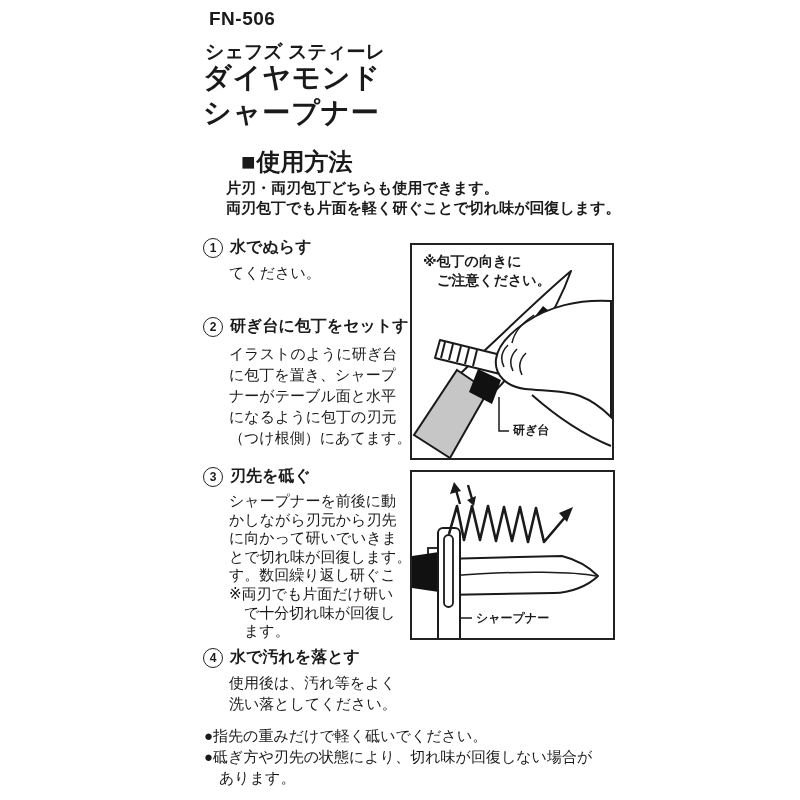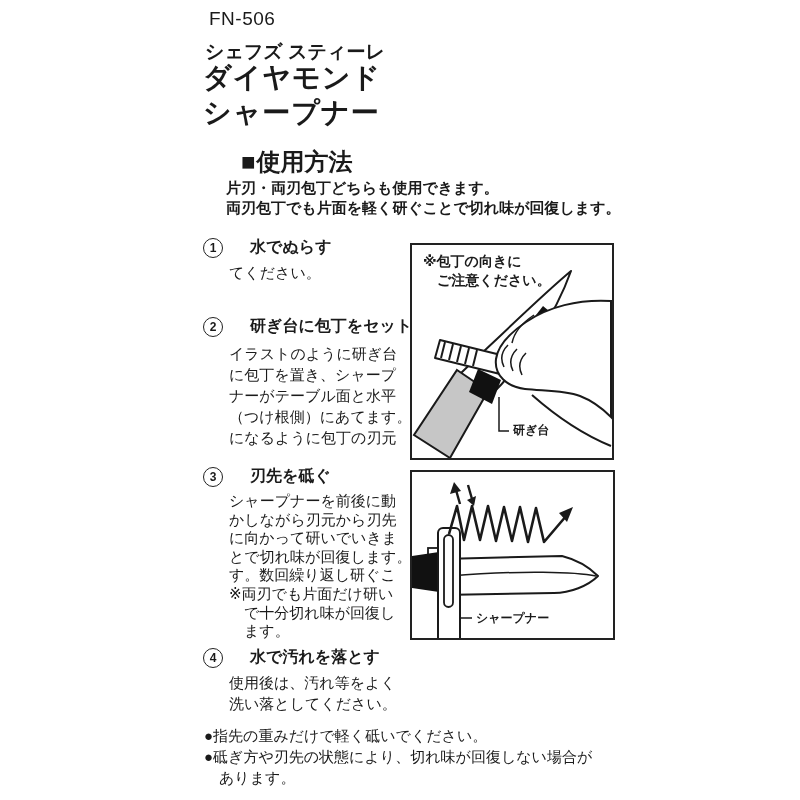--- a/index.html
+++ b/index.html
@@ -1,28 +1,28 @@
 <!DOCTYPE html>
 <html><head>
 <meta charset="utf-8">
 <style>
   html,body{margin:0;padding:0;background:#fff;}
   .page{position:relative;width:800px;height:800px;background:#ffffff;overflow:hidden;
         font-family:"Liberation Sans","DejaVu Sans",sans-serif;color:#1a1a1a;}
   .abs{position:absolute;white-space:nowrap;}
-  .model{font-size:19px;font-weight:400;letter-spacing:.5px;}
+  .model{font-size:19px;font-weight:700;letter-spacing:.5px;}
   .series{font-size:19px;font-weight:700;}
   .ptitle{font-size:28px;font-weight:800;letter-spacing:1px;}
   .sec-head{font-size:24px;font-weight:800;margin-left:38px;}
   .sec-head .marker{margin-right:1px;}
   .intro div{font-size:15px;line-height:20px;font-weight:700;}
   .step-head{display:flex;align-items:center;gap:7px;}
   .num{display:inline-flex;width:18px;height:18px;border:1.6px solid #222;border-radius:50%;
        font-size:12px;font-weight:600;align-items:center;justify-content:center;flex:0 0 auto;}
-  .stitle{font-size:16px;font-weight:800;margin-left:20px;}
+  .stitle{font-size:16px;font-weight:800;}
   .body div{font-size:15px;line-height:21px;font-weight:500;}
   .body.tight div{line-height:18.6px;}
   .note-cont{padding-left:15px;}
   .figure{position:absolute;border:2px solid #222;background:#fff;}
   .figlabel{position:absolute;font-size:12px;font-weight:600;white-space:nowrap;}
   .caution{position:absolute;left:11px;top:7px;font-size:14px;font-weight:600;line-height:19px;}
   .caution div:nth-child(2){padding-left:14px;}
   .notes div.nline{font-size:15px;line-height:21px;font-weight:500;}
   .notes .cont{padding-left:15px;}
   svg{display:block;}
@@ -54,22 +54,22 @@
   </div>
 
   <div class="abs step-head" style="left:203px;top:316px">
     <span class="num">2</span>
     <span class="stitle">研ぎ台に包丁をセットする</span>
   </div>
   <div class="abs body" style="left:229px;top:343px">
     <div>イラストのように研ぎ台</div>
     <div>に包丁を置き、シャープ</div>
     <div>ナーがテーブル面と水平</div>
+    <div>になるように包丁の刃元</div>
     <div>（つけ根側）にあてます。</div>
-    <div>になるように包丁の刃元</div>
   </div>
 
   <div class="figure" style="left:410px;top:243px;width:200px;height:213px">
     <svg width="200" height="213" viewBox="0 0 200 213">
 
       <path d="M159,26 C130,50 83,96 48,129 L58,142 L80,149 C109,121 143,71 159,26 Z" fill="#ffffff" stroke="#1a1a1a" stroke-width="2" stroke-linejoin="round"></path>
 
       <polygon points="131,61 149,76 142,85 124,70" fill="#111111"></polygon>
 
       <polygon points="45,125 76,146 38,213 2,190" fill="#c6c6c6" stroke="#1a1a1a" stroke-width="2"></polygon>

